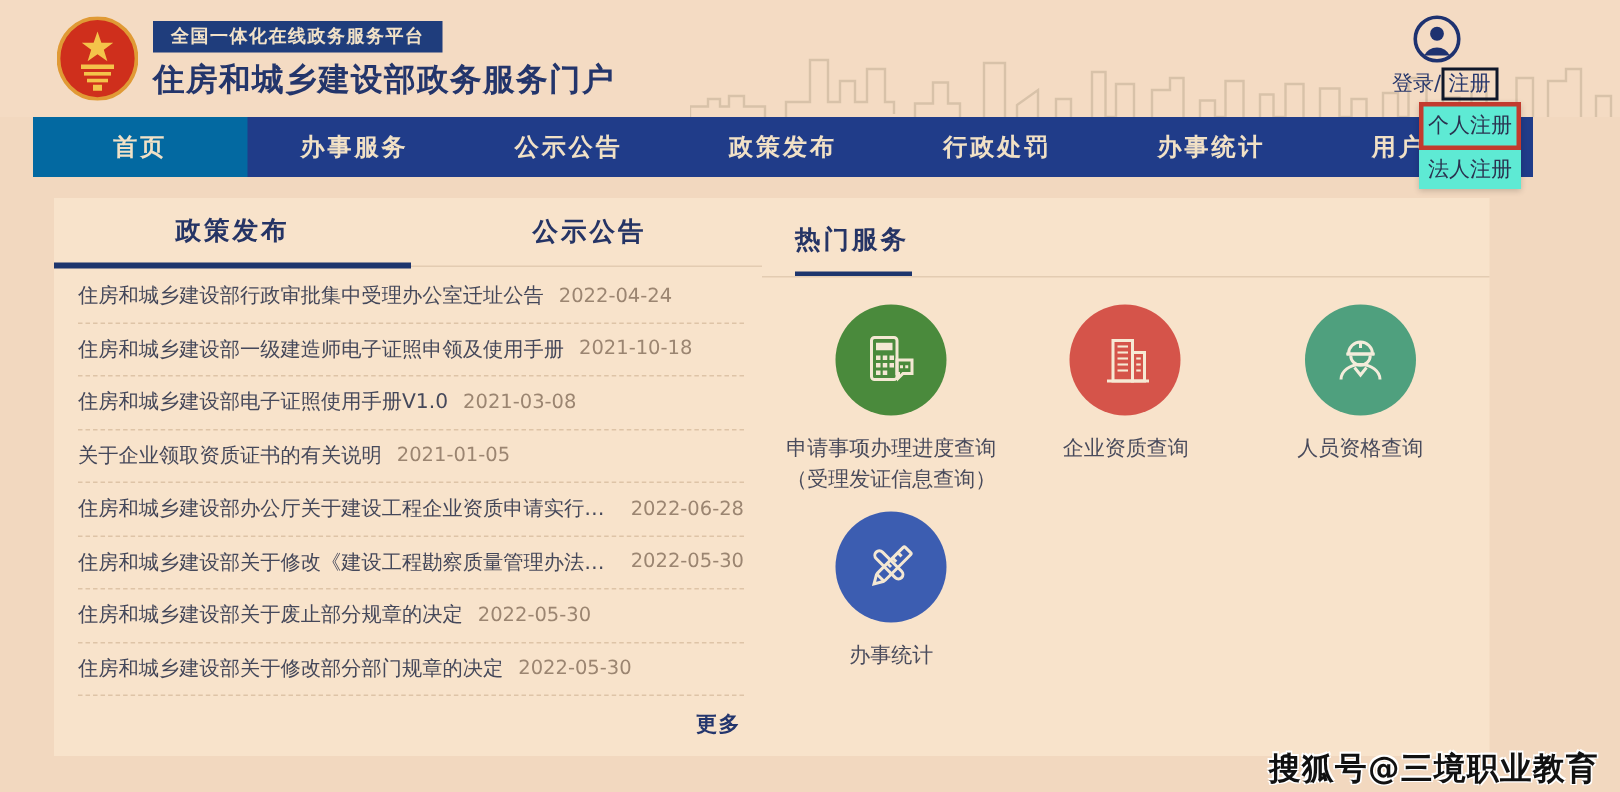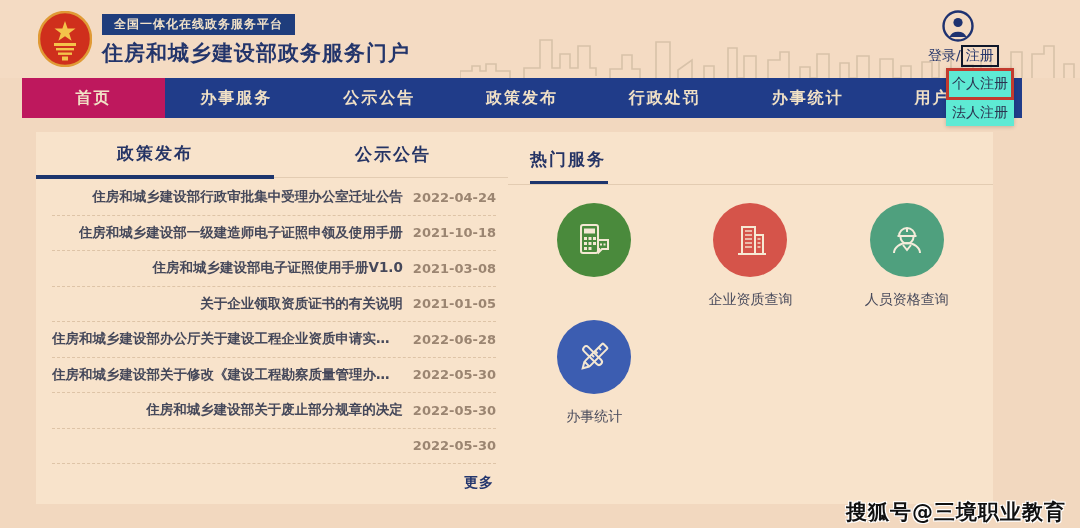--- a/index.html
+++ b/index.html
@@ -40,40 +40,40 @@
 
   
   .nav {
     position:absolute; left:22px; top:78px; width:1000px; height:40px;
     background:#203c89; display:flex; z-index:10;
   }
   .nav-item {
     flex:1; display:flex; align-items:center; justify-content:center;
     color:#f1e1c6; font-size:16px; font-weight:bold; letter-spacing:2px; cursor:pointer;
   }
-  .nav-item.active { background:#be185d; }
+  .nav-item.active { background:#0369a1; }
 
   
   .panel { position:absolute; background:#f8e3cb; }
   .panel-left { left:36px; top:132px; width:476px; height:372px; }
   .panel-right { left:508px; top:132px; width:485px; height:372px; }
 
   
   .ptabs { display:flex; height:46px; border-bottom:1px solid #e3ccb2; }
   .ptab {
     flex:1; display:flex; align-items:center; justify-content:center;
     font-size:17px; font-weight:bold; color:#253465; letter-spacing:2px; cursor:pointer;
     position:relative;
   }
   .ptab.active { border-bottom:4px solid #1d356d; margin-bottom:-2px; }
 
   .plist { padding:2px 16px 0 16px; }
   .prow {
-    display:flex; align-items:center; justify-content:flex-end;
-    height:35.5px; border-bottom:1px dashed #dec4a7; cursor:pointer;font-weight:bold;
+    display:flex; align-items:center; justify-content:flex-start;
+    height:35.5px; border-bottom:1px dashed #dec4a7; cursor:pointer;
   }
   .prow-title {
     font-size:13.5px; color:#45485a; white-space:nowrap; overflow:hidden;
     text-overflow:ellipsis; max-width:370px;
   }
   .prow-date { font-size:13px; color:#9b8571; margin-left:10px; flex:none; }
   .more-row { text-align:right; padding:8px 2px 0 0; }
   .more-link { font-size:14px; color:#24366d; font-weight:bold; cursor:pointer; letter-spacing:1px; }
 
   
@@ -192,20 +192,21 @@
       </div>
       <div class="prow">
         <span class="prow-title">住房和城乡建设部关于修改《建设工程勘察质量管理办法》的...</span>
         <span class="prow-date">2022-05-30</span>
       </div>
       <div class="prow">
         <span class="prow-title">住房和城乡建设部关于废止部分规章的决定</span>
         <span class="prow-date">2022-05-30</span>
       </div>
       <div class="prow">
+        <span class="prow-title">住房和城乡建设部关于修改部分部门规章的决定</span>
         <span class="prow-date">2022-05-30</span>
       </div>
       <div class="more-row">
         <span class="more-link">更多</span>
       </div>
     </div>
   </div>
 
   <div class="panel panel-right">
     <div class="hs-head">
@@ -232,20 +233,24 @@
                 <rect x="14.5" y="27" width="3" height="3"></rect>
             </g>
             <path d="M24,20 h10 v9 h-6 l-3,3 v-3 h-1 z"></path>
             <g fill="#f4e8d3" stroke="none">
               <rect x="26" y="23.5" width="2" height="2"></rect>
                 <rect x="29.5" y="23.5" width="2" height="2"></rect>
                 <rect x="33" y="23.5" width="0" height="0"></rect>
             </g>
           </svg>
         </div>
+        <div class="service-label">
+          <div>申请事项办理进度查询</div>
+          <div>（受理发证信息查询）</div>
+        </div>
       </div>
 
       <div class="service">
         <div class="service-circle" style="background:#d5544a;">
           <svg width="40" height="40" viewBox="0 0 40 40" fill="none" stroke="#f6e9d4" stroke-width="2">
             <rect x="12" y="7" width="13" height="27"></rect>
             <rect x="25" y="15" width="8" height="19"></rect>
             <g stroke="#f6e9d4" stroke-width="1.4">
               <line x1="15" y1="11" x2="22" y2="11"></line>
                 <line x1="15" y1="15" x2="22" y2="15"></line>

